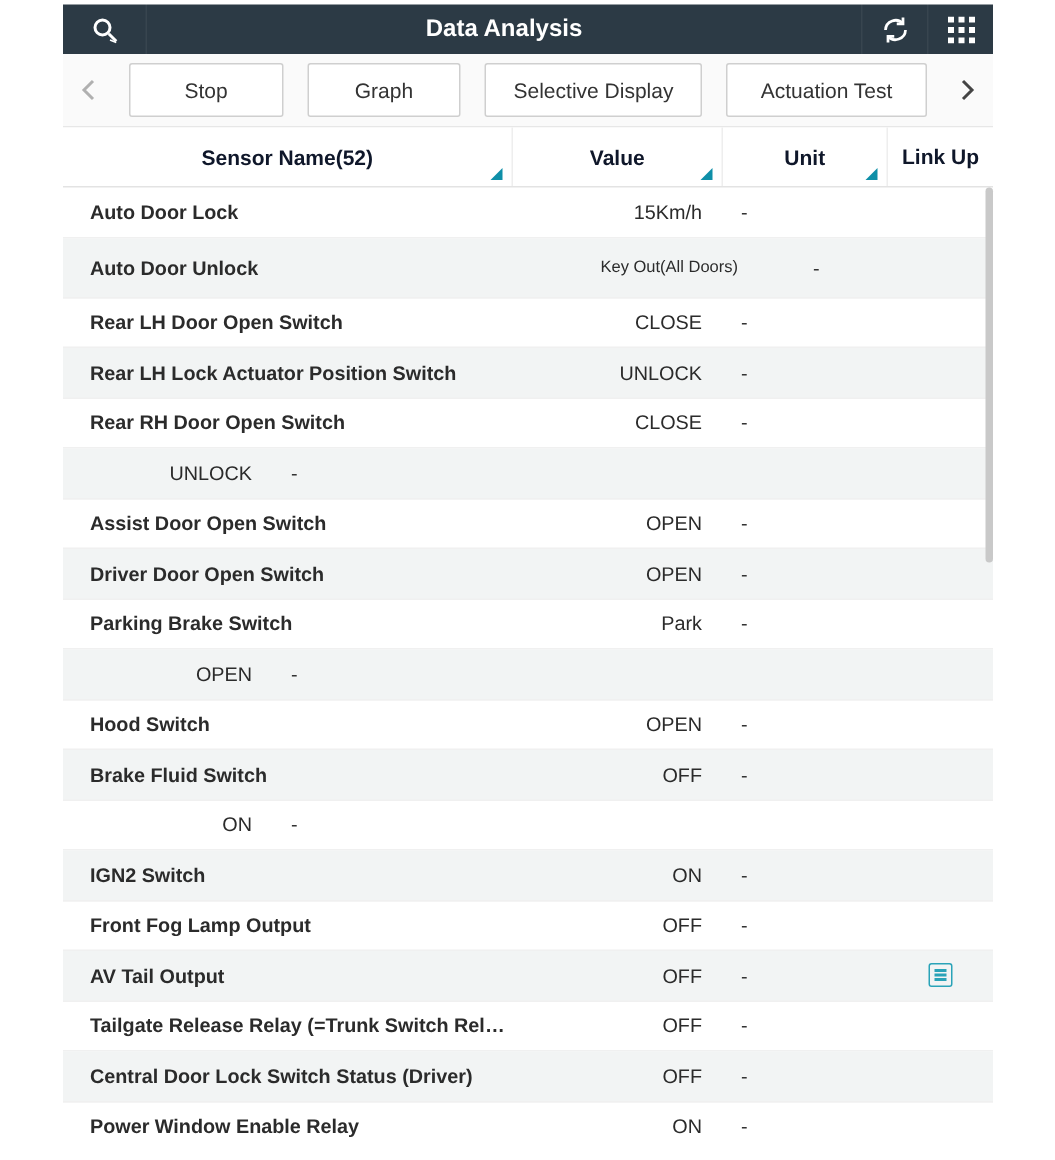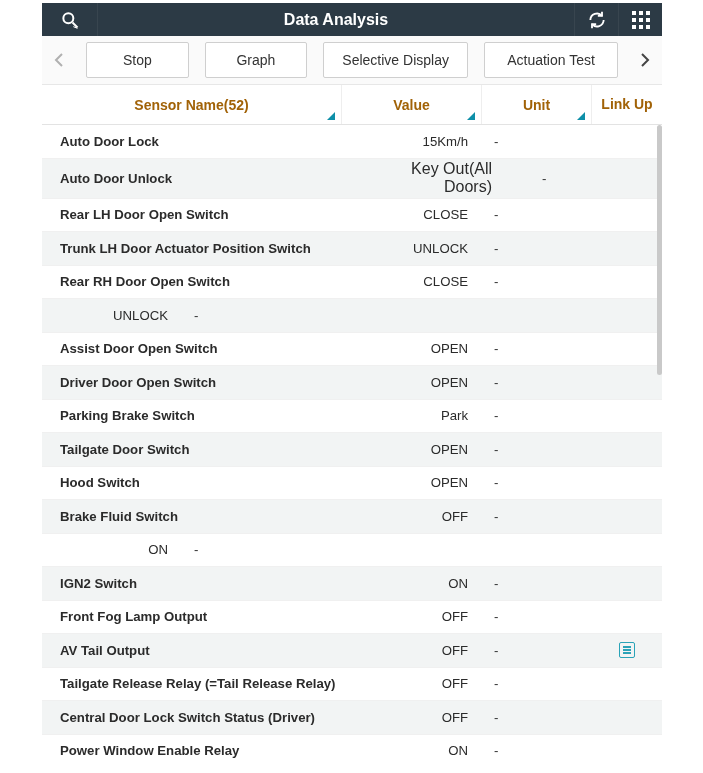--- a/index.html
+++ b/index.html
@@ -86,21 +86,21 @@
     display:flex;
     height:40px;
     align-items:stretch;
     border-bottom:1px solid #e3e3e3;
     background:#fff;
   }
   .headers .h {
     display:flex;
     align-items:center;
     justify-content:center;
-    color:#a16207;
+    color:#0f172a;
     font-weight:600;
     font-size:14px;
     position:relative;
     border-right:1px solid #eee;
   }
   .headers .h:last-child { border-right:none; }
   .h-sensor { flex: 0 0 300px; }
   .h-value  { flex: 0 0 140px; }
   .h-unit   { flex: 0 0 110px; }
   .h-link   { flex: 1; font-size:12px; line-height:1.1; text-align:left; }
@@ -127,21 +127,21 @@
     font-size:13.2px;
     color:#2b2b2b;
     border-bottom:1px solid #f0f0f0;
   }
   .row:nth-child(even) { background:#f2f4f4; }
   .c-sensor { flex:0 0 300px; padding-left:18px; white-space:nowrap; overflow:hidden; text-overflow:ellipsis;font-weight:bold; }
   .c-value  { flex:0 0 140px; text-align:right; padding-right:14px; white-space:normal; line-height:1.15; }
   .c-unit   { flex:0 0 110px; text-align:left; padding-left:12px; color:#333; }
   .c-link   { flex:1; display:flex; align-items:center; justify-content:center; }
   .row.tall { height:40px;gap:24px; }
-  .row.tall .c-value { font-size:16px; }
+  .row.tall .c-value { font-size:11px; }
 
   .scrollind {
     position:absolute;
     right:0;
     top:0;
     width:5px;
     height:250px;
     background:#c9c9c9;
     border-radius:3px;
   }
@@ -246,21 +246,21 @@
           <div class="c-unit">-</div>
           <div class="c-link"></div>
         </div>
         <div class="row">
           <div class="c-sensor">Rear LH Door Open Switch</div>
           <div class="c-value">CLOSE</div>
           <div class="c-unit">-</div>
           <div class="c-link"></div>
         </div>
         <div class="row">
-          <div class="c-sensor">Trunk LH Door Actuator Position Switch</div>
+          <div class="c-sensor">Rear LH Lock Actuator Position Switch</div>
           <div class="c-value">UNLOCK</div>
           <div class="c-unit">-</div>
           <div class="c-link"></div>
         </div>
         <div class="row">
           <div class="c-sensor">Rear RH Door Open Switch</div>
           <div class="c-value">CLOSE</div>
           <div class="c-unit">-</div>
           <div class="c-link"></div>
         </div>
@@ -281,21 +281,20 @@
           <div class="c-unit">-</div>
           <div class="c-link"></div>
         </div>
         <div class="row">
           <div class="c-sensor">Parking Brake Switch</div>
           <div class="c-value">Park</div>
           <div class="c-unit">-</div>
           <div class="c-link"></div>
         </div>
         <div class="row">
-          <div class="c-sensor">Tailgate Door Switch</div>
           <div class="c-value">OPEN</div>
           <div class="c-unit">-</div>
           <div class="c-link"></div>
         </div>
         <div class="row">
           <div class="c-sensor">Hood Switch</div>
           <div class="c-value">OPEN</div>
           <div class="c-unit">-</div>
           <div class="c-link"></div>
         </div>
@@ -324,21 +323,21 @@
         </div>
         <div class="row">
           <div class="c-sensor">AV Tail Output</div>
           <div class="c-value">OFF</div>
           <div class="c-unit">-</div>
           <div class="c-link">
             <div class="note-icon"></div>
           </div>
         </div>
         <div class="row">
-          <div class="c-sensor">Tailgate Release Relay (=Tail Release Relay)</div>
+          <div class="c-sensor">Tailgate Release Relay (=Trunk Switch Relay)</div>
           <div class="c-value">OFF</div>
           <div class="c-unit">-</div>
           <div class="c-link"></div>
         </div>
         <div class="row">
           <div class="c-sensor">Central Door Lock Switch Status (Driver)</div>
           <div class="c-value">OFF</div>
           <div class="c-unit">-</div>
           <div class="c-link"></div>
         </div>

